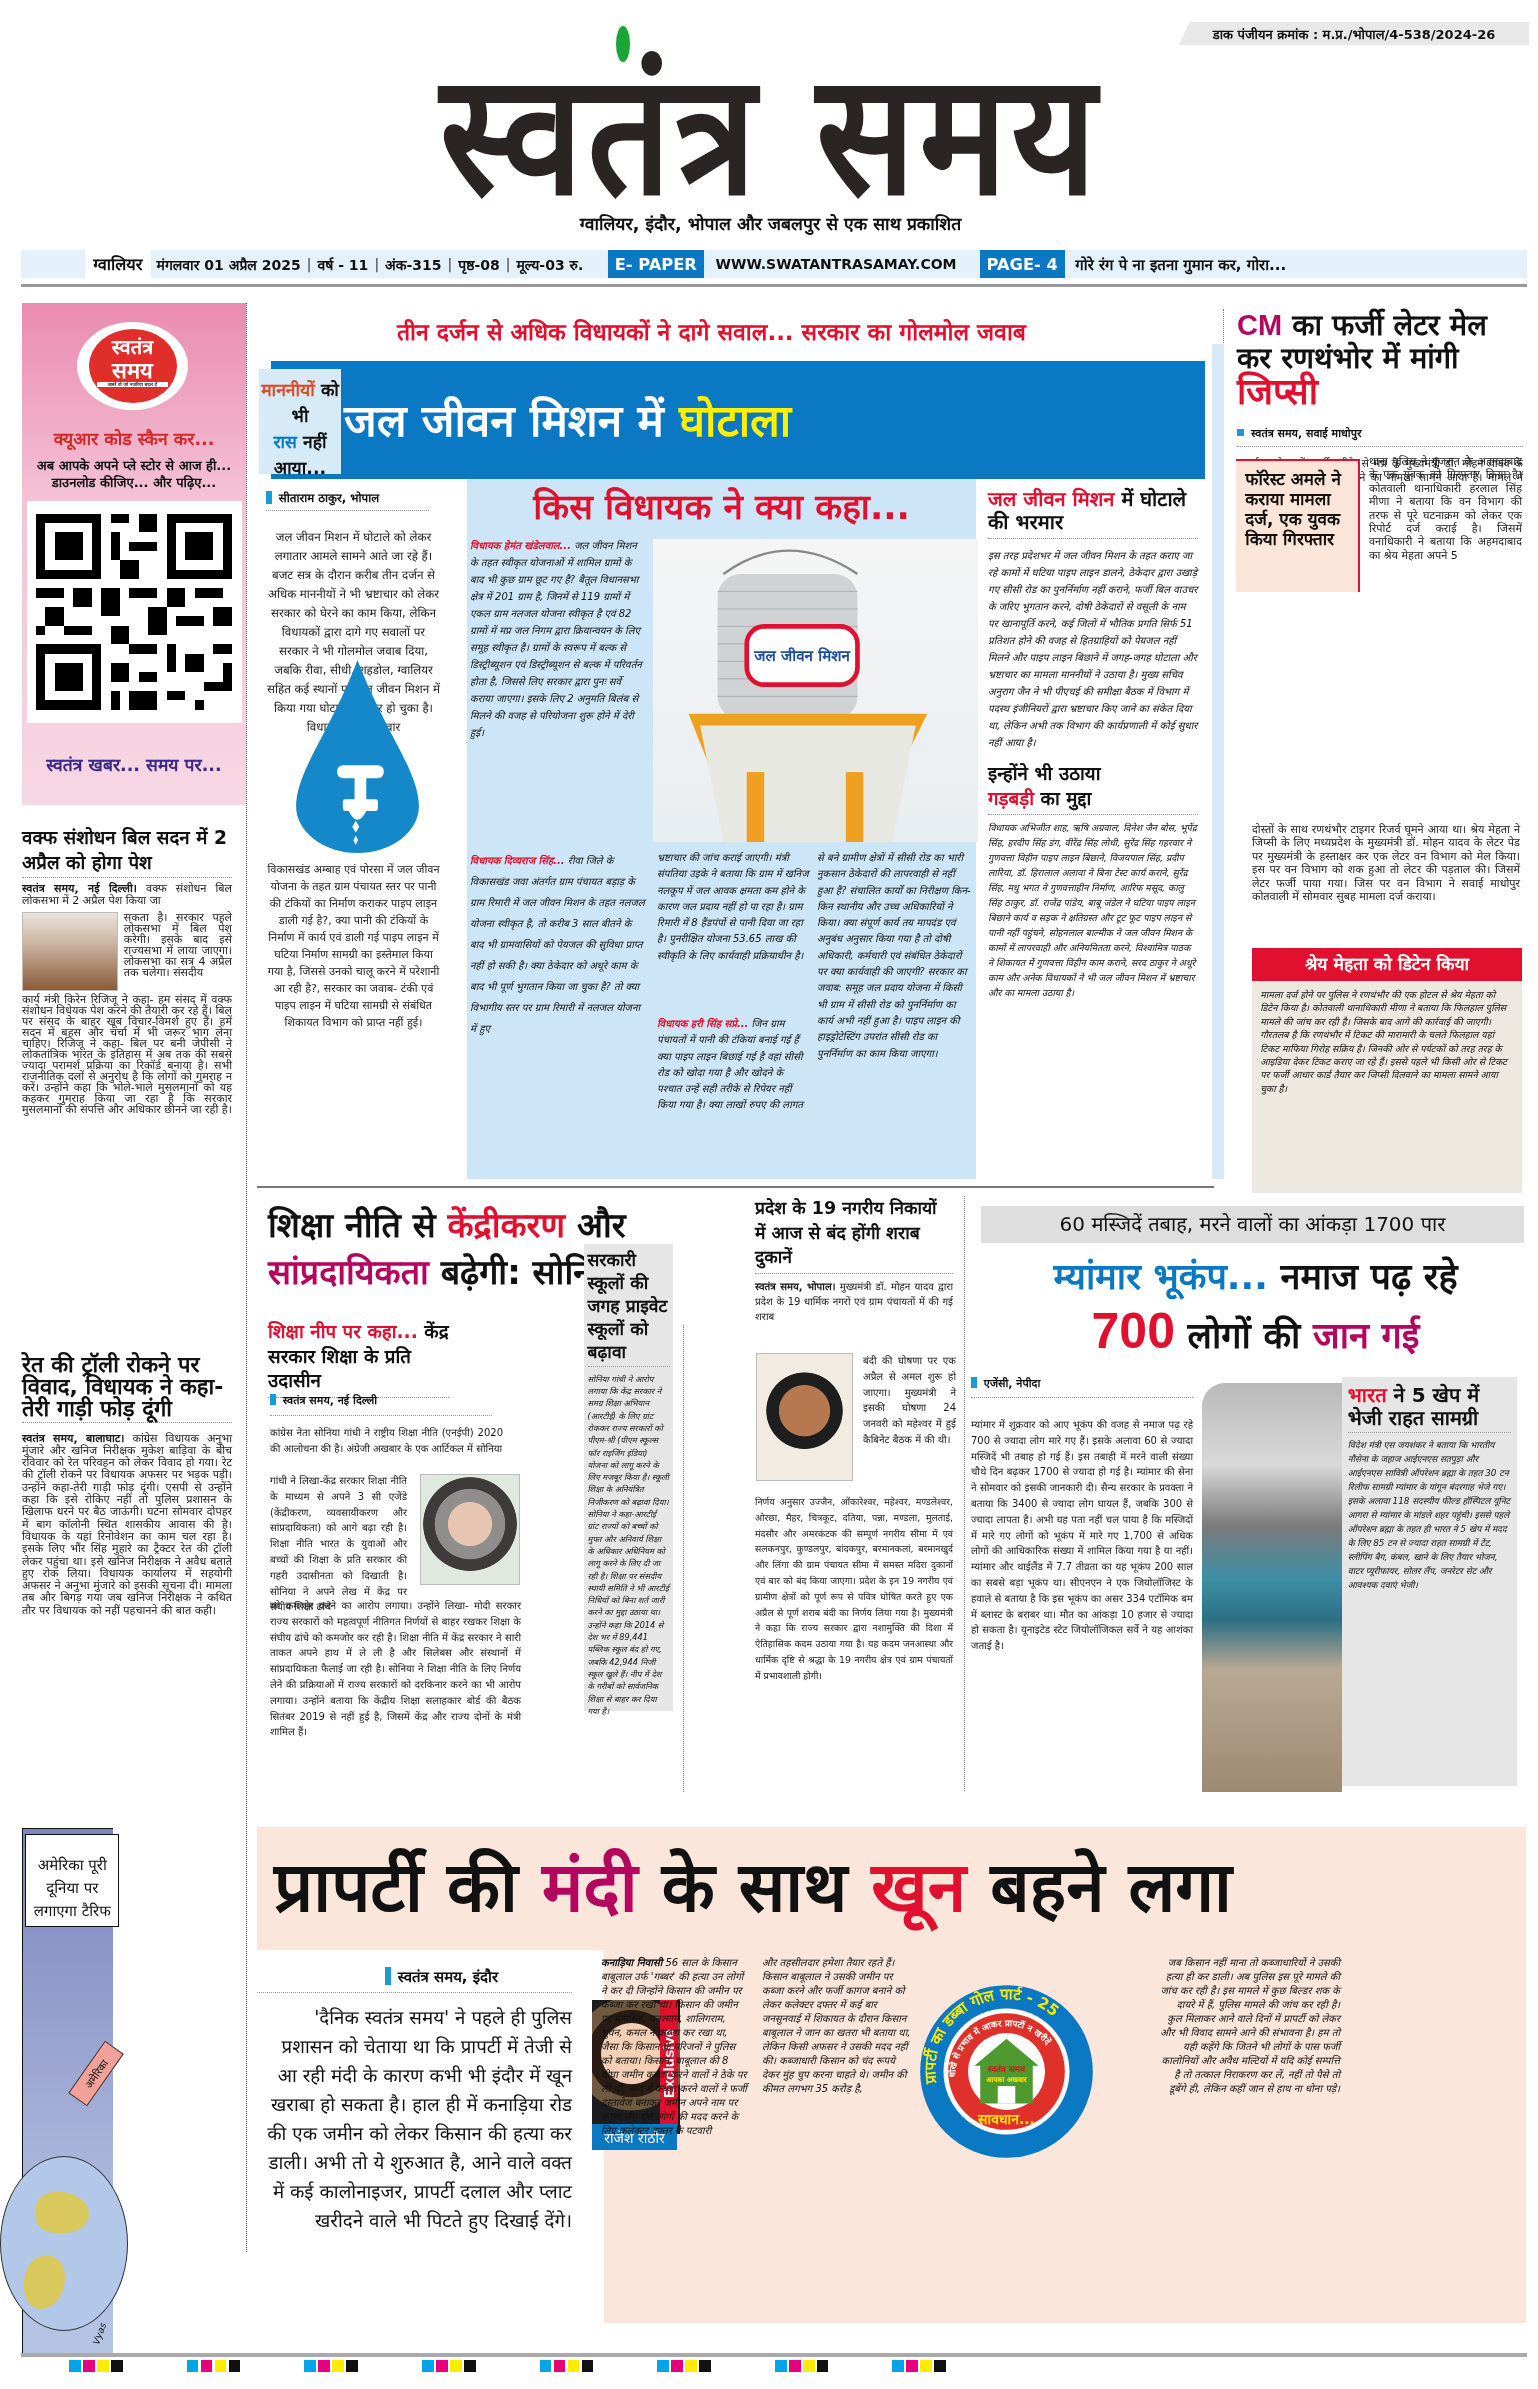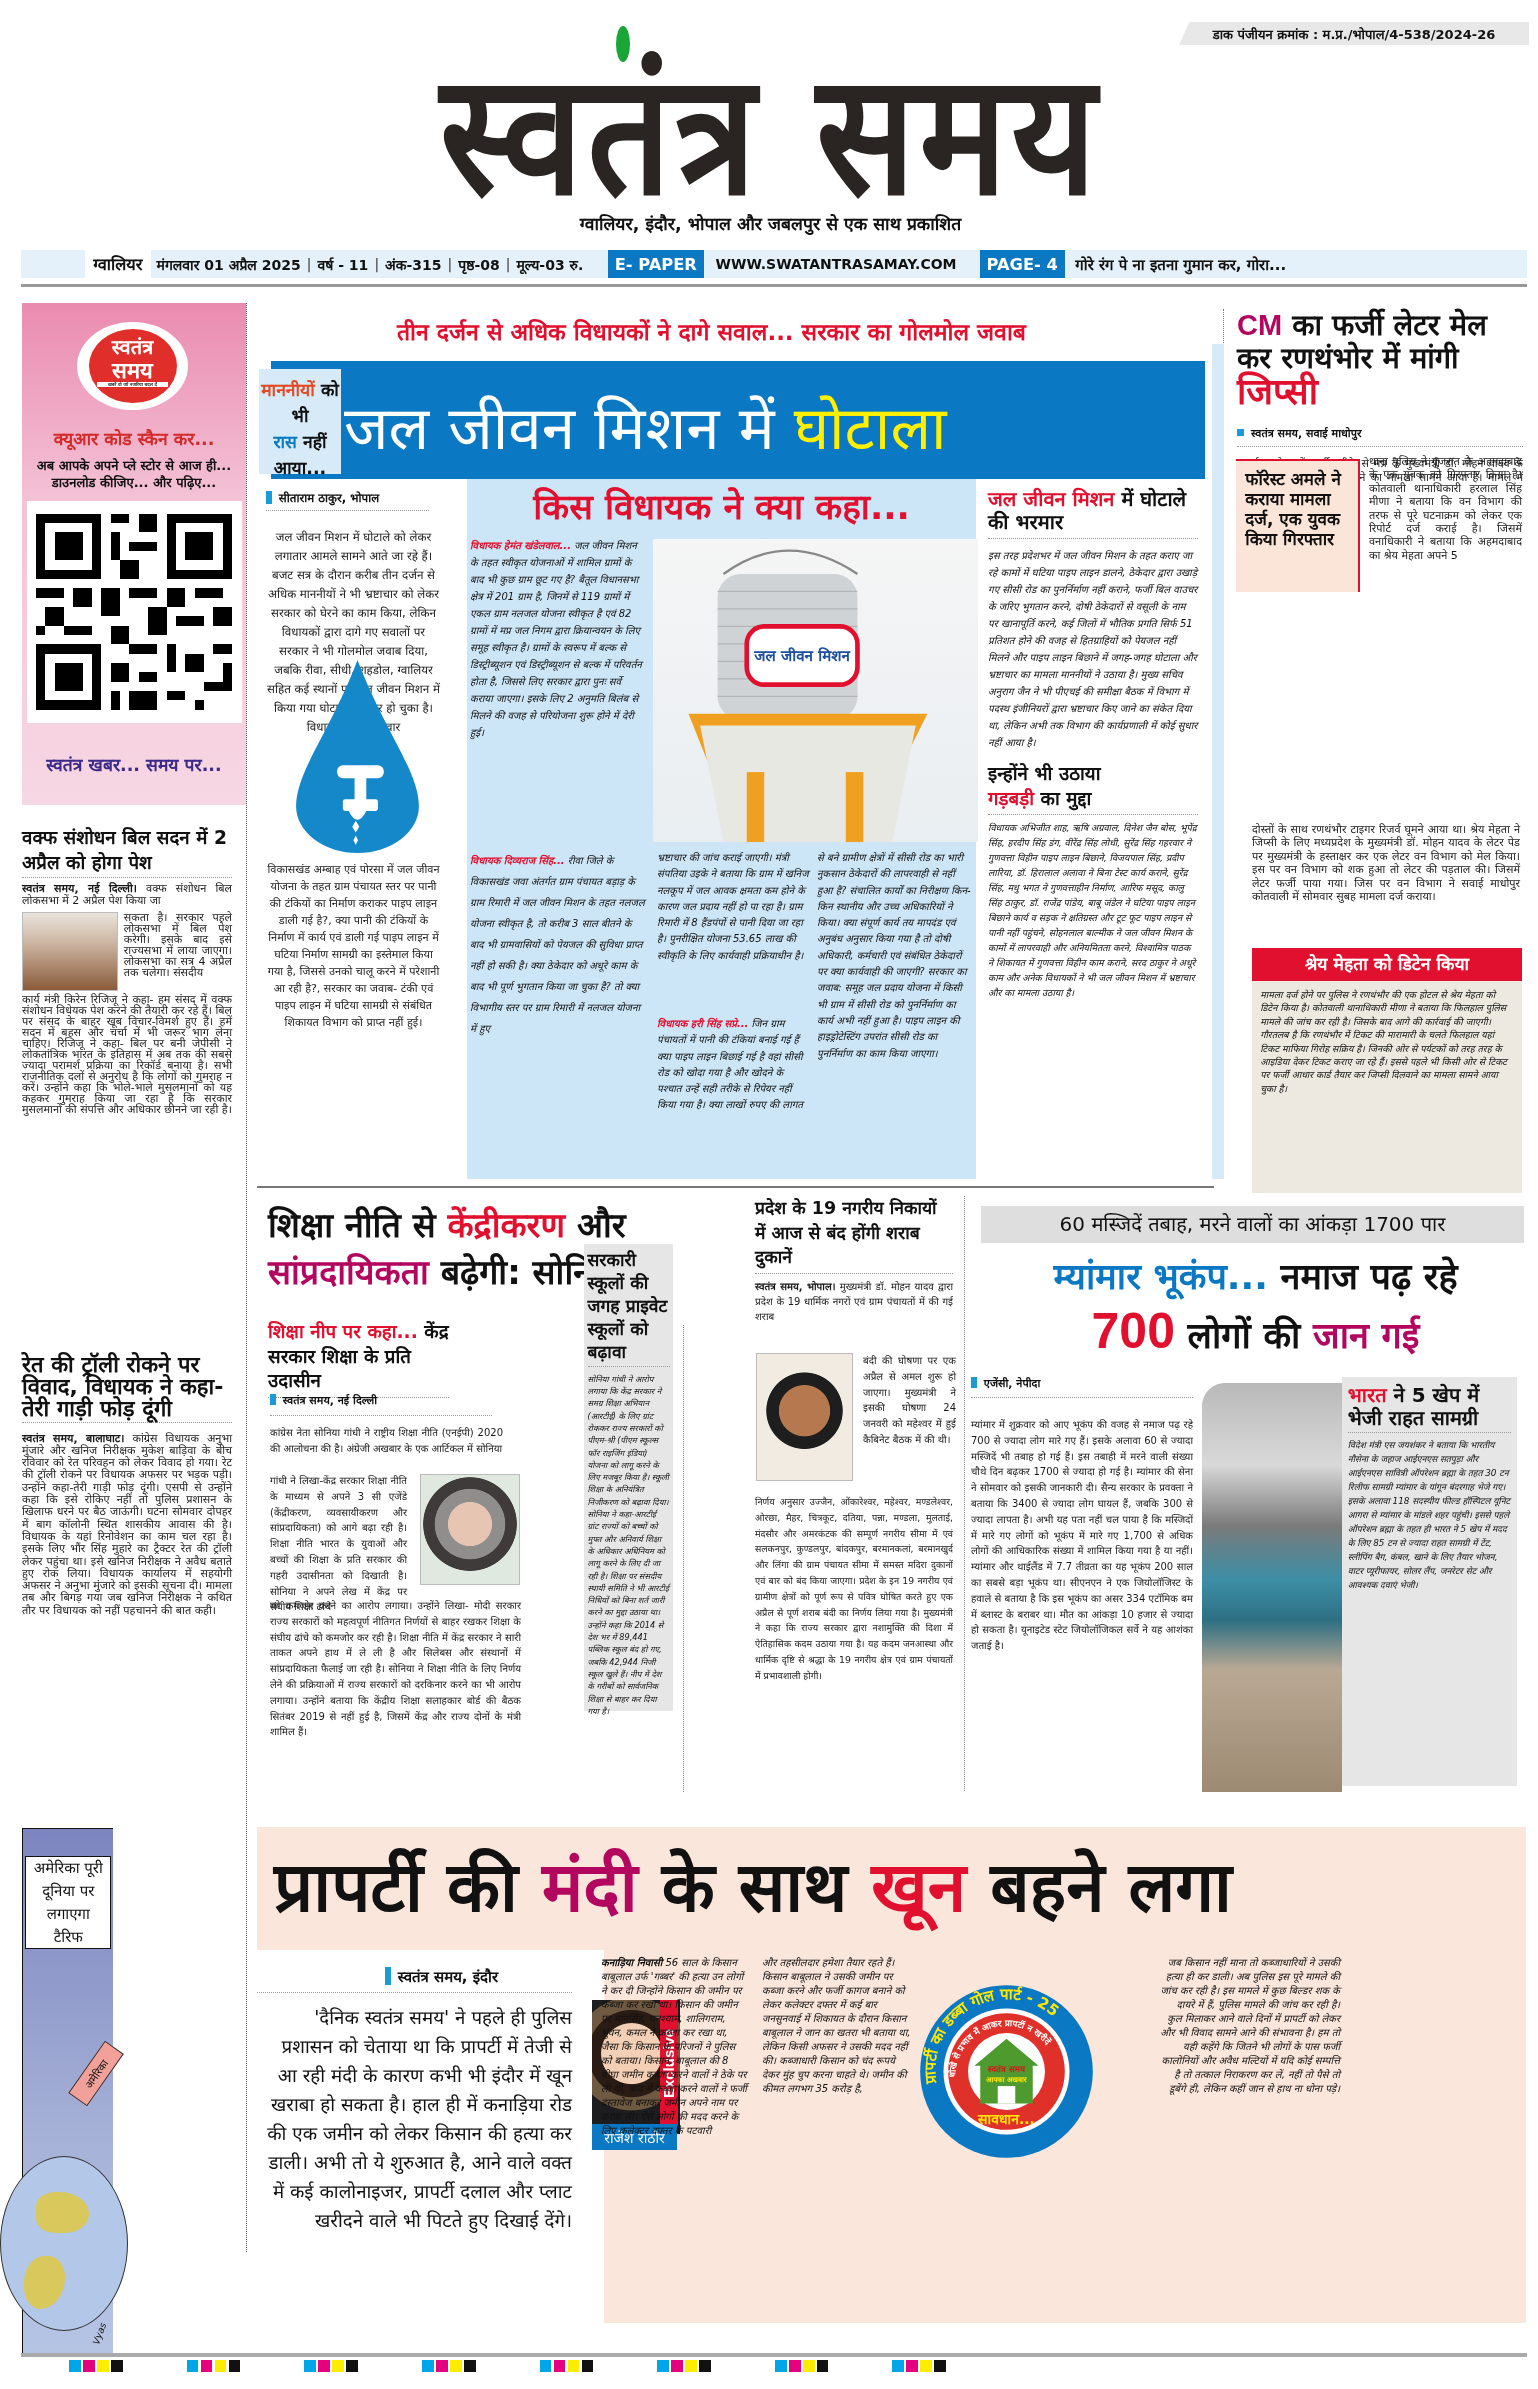--- a/index.html
+++ b/index.html
@@ -124,21 +124,21 @@
 
 <div class="abs" style="left:22px;top:1354px;width:210px">
   <h2 class="dotline" style="font-size:22px;line-height:22px;font-weight:900;padding-bottom:2.3px">रेत की ट्रॉली रोकने पर विवाद, विधायक ने कहा- तेरी गाड़ी फोड़ दूंगी</h2>
   <div class="body-text" style="margin-top:9.3px;font-size:11px;line-height:12.3px">
     <b>स्वतंत्र समय, बालाघाट।</b>
     <span>कांग्रेस विधायक अनुभा मुंजारे और खनिज निरीक्षक मुकेश बाड़िवा के बीच रविवार को रेत परिवहन को लेकर विवाद हो गया। रेट की ट्रॉली रोकने पर विधायक अफसर पर भड़क पड़ी। उन्होंने कहा-तेरी गाड़ी फोड़ दूंगी। एसपी से उन्होंने कहा कि इसे रोकिए नहीं तो पुलिस प्रशासन के खिलाफ धरने पर बैठ जाऊंगी। घटना सोमवार दोपहर में बाग कॉलोनी स्थित शासकीय आवास की है। विधायक के यहां रिनोवेशन का काम चल रहा है। इसके लिए भौंर सिंह मुहारे का ट्रैक्टर रेत की ट्रॉली लेकर पहुंचा था। इसे खनिज निरीक्षक ने अवैध बताते हुए रोक लिया। विधायक कार्यालय में सहयोगी अफसर ने अनुभा मुंजारे को इसकी सूचना दी। मामला तब और बिगड़ गया जब खनिज निरीक्षक ने कथित तौर पर विधायक को नहीं पहचानने की बात कही।</span>
   </div>
 </div>
 
 <div class="abs" style="left:22px;top:1828px;width:91px;height:525px;background:linear-gradient(180deg,#7c85bf 0%,#a7b2d8 60%,#b6c4e4 100%);border-top:1.8px solid #111;border-left:0.6px solid #111">
-  <div style="position:absolute;left:2.3px;top:27px;width:86px;height:93px;background:#fff;border:1.2px solid #111;display:flex;align-items:center;justify-content:center;text-align:center;padding:3.5px">
+  <div style="position:absolute;left:2.3px;top:5px;width:94px;height:93px;background:#fff;border:1.2px solid #111;display:flex;align-items:flex-end;justify-content:center;text-align:center;padding:3.5px">
     <span style="font-size:15px;line-height:23px">अमेरिका पूरी दूनिया पर लगाएगा टैरिफ</span>
   </div>
   <div style="position:absolute;left:41px;top:233px;width:64px;height:23px;background:#f1a09a;border:0.6px solid #333;transform:rotate(-55deg);display:flex;align-items:center;justify-content:center">
     <span style="font-size:10.5px">अमेरिका</span>
   </div>
   <div style="position:absolute;left:-23px;top:327px;width:128px;height:175px;border-radius:50%;background:#b3c7e8;border:1.2px solid #333;overflow:hidden">
     <div style="position:absolute;left:35px;top:35px;width:53px;height:41px;background:#d9c85b;border-radius:40% 60% 50% 40%"></div>
     <div style="position:absolute;left:23px;top:99px;width:41px;height:53px;background:#d9c85b;border-radius:50% 40% 60% 40%"></div>
   </div>
   <div style="position:absolute;right:2.3px;bottom:14px;font-size:9.3px;font-style:italic;transform:rotate(-70deg)">Vyas</div>
@@ -151,21 +151,21 @@
 </div>
 
 <div class="abs" style="left:271px;top:361px;width:934px;height:118px;background:#0a78c2"></div>
 <div class="abs" style="left:259px;top:369px;width:81px;height:105px;background:#d6eaf8;width:82px"></div>
 <div class="abs" style="left:259px;top:370px;width:82px;height:103px;font-size:17.5px;line-height:26px;font-weight:900;text-align:center;padding-top:7px">
   <span style="color:#e24a24">माननीयों</span>
   <span>को भी</span><br>
   <span style="color:#0a78c2">रास</span>
   <span>नहीं आया...</span>
 </div>
-<div class="abs" style="left:344px;top:379px;width:858px;height:99px;font-size:60px;line-height:99px;font-weight:400;color:#fff;white-space:nowrap">
+<div class="abs" style="left:344px;top:371px;width:858px;height:99px;font-size:44px;line-height:99px;font-weight:700;color:#fff;white-space:nowrap">
   <span>जल जीवन मिशन में</span>
   <span style="color:#ffef00">घोटाला</span>
 </div>
 
 <div class="abs" style="left:266px;top:489px;width:163px;padding-bottom:4.7px">
   <div class="byline dotline" style="font-size:11.7px;padding-bottom:4.7px">
       <span class="bar" style="height:13px"></span>
       <span>सीताराम ठाकुर, भोपाल</span>
     </div>
 </div>

